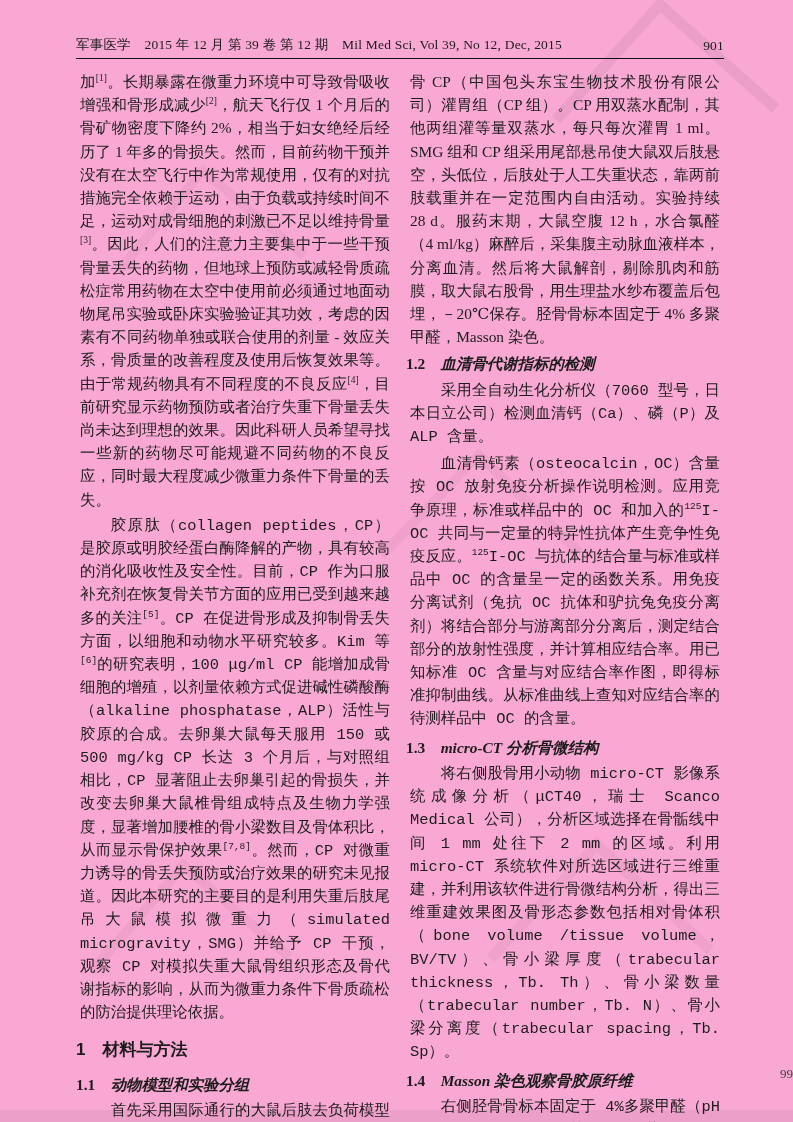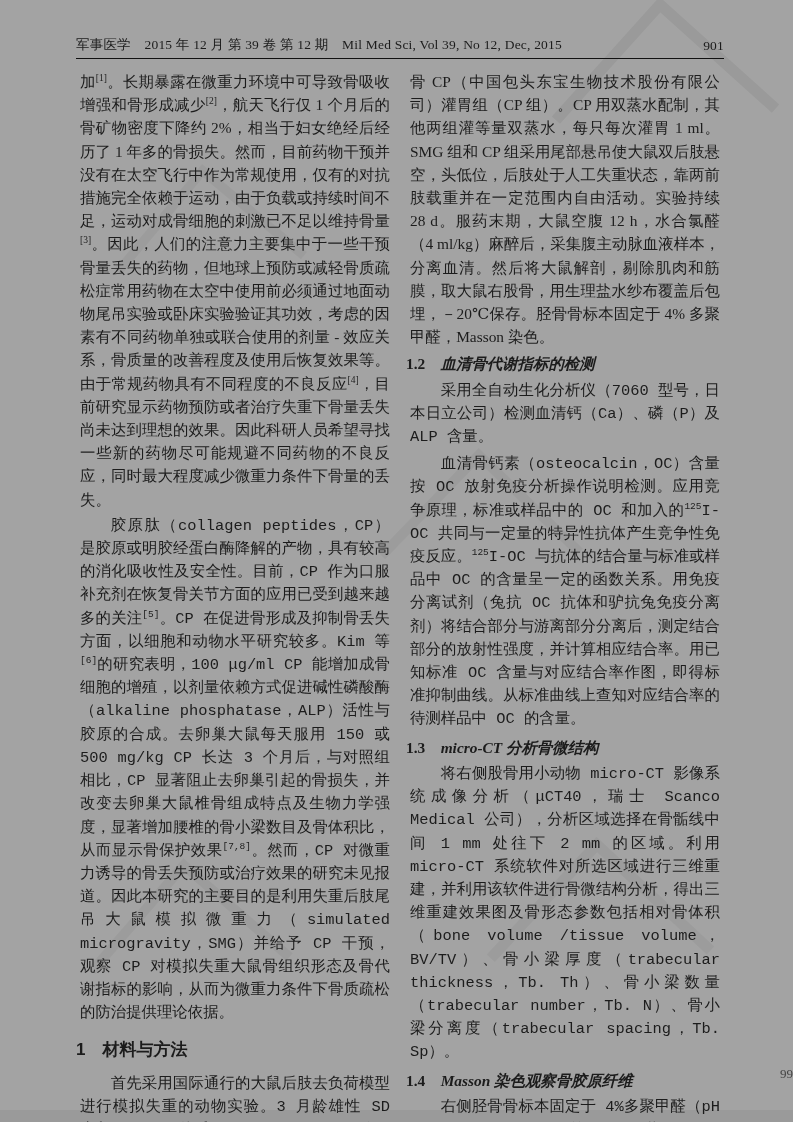--- a/index.html
+++ b/index.html
@@ -1,18 +1,18 @@
 <!DOCTYPE html>
 <html lang="zh"><head>
 <meta charset="utf-8">
 <style>
   html,body { margin:0; padding:0; background:#cfcfcf; }
   .page {
     position:relative; width:793px; height:1122px; margin:0 auto;
-    background:#a3a3a3; overflow:hidden;
+    background:#f9a8d4; overflow:hidden;
     font-family:"Liberation Serif","DejaVu Serif",serif;
     color:#1c1c1c;
   }
   
   .header {
     position:absolute; left:76px; top:36px; width:648px;
     display:flex; justify-content:space-between; align-items:flex-end;
     font-size:13.5px; letter-spacing:0.2px;
   }
   .header-rule {
@@ -68,20 +68,21 @@
     <span>军事医学　2015 年 12 月 第 39 卷 第 12 期　Mil Med Sci, Vol 39, No 12, Dec, 2015</span>
     <span>901</span>
   </div>
   <div class="header-rule"></div>
 
   <div class="columns">
     <div class="col">
         <p class="para">加<sup class="cite">[1]</sup>。长期暴露在微重力环境中可导致骨吸收增强和骨形成减少<sup class="cite">[2]</sup>，航天飞行仅 1 个月后的骨矿物密度下降约 2%，相当于妇女绝经后经历了 1 年多的骨损失。然而，目前药物干预并没有在太空飞行中作为常规使用，仅有的对抗措施完全依赖于运动，由于负载或持续时间不足，运动对成骨细胞的刺激已不足以维持骨量<sup class="cite">[3]</sup>。因此，人们的注意力主要集中于一些干预骨量丢失的药物，但地球上预防或减轻骨质疏松症常用药物在太空中使用前必须通过地面动物尾吊实验或卧床实验验证其功效，考虑的因素有不同药物单独或联合使用的剂量 - 效应关系，骨质量的改善程度及使用后恢复效果等。由于常规药物具有不同程度的不良反应<sup class="cite">[4]</sup>，目前研究显示药物预防或者治疗失重下骨量丢失尚未达到理想的效果。因此科研人员希望寻找一些新的药物尽可能规避不同药物的不良反应，同时最大程度减少微重力条件下骨量的丢失。</p>
         <p class="para indent">胶原肽（collagen peptides，CP）是胶原或明胶经蛋白酶降解的产物，具有较高的消化吸收性及安全性。目前，CP 作为口服补充剂在恢复骨关节方面的应用已受到越来越多的关注<sup class="cite">[5]</sup>。CP 在促进骨形成及抑制骨丢失方面，以细胞和动物水平研究较多。Kim 等<sup class="cite">[6]</sup>的研究表明，100 μg/ml CP 能增加成骨细胞的增殖，以剂量依赖方式促进碱性磷酸酶（alkaline phosphatase，ALP）活性与胶原的合成。去卵巢大鼠每天服用 150 或 500 mg/kg CP 长达 3 个月后，与对照组相比，CP 显著阻止去卵巢引起的骨损失，并改变去卵巢大鼠椎骨组成特点及生物力学强度，显著增加腰椎的骨小梁数目及骨体积比，从而显示骨保护效果<sup class="cite">[7,8]</sup>。然而，CP 对微重力诱导的骨丢失预防或治疗效果的研究未见报道。因此本研究的主要目的是利用失重后肢尾吊大鼠模拟微重力（simulated microgravity，SMG）并给予 CP 干预，观察 CP 对模拟失重大鼠骨组织形态及骨代谢指标的影响，从而为微重力条件下骨质疏松的防治提供理论依据。</p>
         <div class="sec1"><span class="sec-num">1</span><span class="sec-title">材料与方法</span></div>
+        <div class="sec2"><span class="sec-num">1.1</span><span class="sec-title">动物模型和实验分组</span></div>
         <p class="para indent">首先采用国际通行的大鼠后肢去负荷模型进行模拟失重的动物实验。3 月龄雄性 SD 大鼠 24 只（体质量 300 ± 20 g），购买并饲养于航天员科研训练中心 SPF 级动物实验中心，自由进食消毒颗粒饲料，饮消毒水，室温控制于约 23℃，定期紫外线消毒与排风。适应喂养 7 d 后，随机分为 3 组（每组 8 只）：自由活动对照组（CN 组），尾吊模拟失重组（SMG 组），尾吊模拟失重并予 1 次/d 750 mg/kg 牛</p>
       </div>
     <div class="col">
         <p class="para">骨 CP（中国包头东宝生物技术股份有限公司）灌胃组（CP 组）。CP 用双蒸水配制，其他两组灌等量双蒸水，每只每次灌胃 1 ml。SMG 组和 CP 组采用尾部悬吊使大鼠双后肢悬空，头低位，后肢处于人工失重状态，靠两前肢载重并在一定范围内自由活动。实验持续 28 d。服药末期，大鼠空腹 12 h，水合氯醛（4 ml/kg）麻醉后，采集腹主动脉血液样本，分离血清。然后将大鼠解剖，剔除肌肉和筋膜，取大鼠右股骨，用生理盐水纱布覆盖后包埋，－20℃保存。胫骨骨标本固定于 4% 多聚甲醛，Masson 染色。</p>
         <div class="sec2"><span class="sec-num">1.2</span><span class="sec-title">血清骨代谢指标的检测</span></div>
         <p class="para indent">采用全自动生化分析仪（7060 型号，日本日立公司）检测血清钙（Ca）、磷（P）及 ALP 含量。</p>
         <p class="para indent">血清骨钙素（osteocalcin，OC）含量按 OC 放射免疫分析操作说明检测。应用竞争原理，标准或样品中的 OC 和加入的<sup class="cite">125</sup>I-OC 共同与一定量的特异性抗体产生竞争性免疫反应。<sup class="cite">125</sup>I-OC 与抗体的结合量与标准或样品中 OC 的含量呈一定的函数关系。用免疫分离试剂（兔抗 OC 抗体和驴抗兔免疫分离剂）将结合部分与游离部分分离后，测定结合部分的放射性强度，并计算相应结合率。用已知标准 OC 含量与对应结合率作图，即得标准抑制曲线。从标准曲线上查知对应结合率的待测样品中 OC 的含量。</p>
         <div class="sec2"><span class="sec-num">1.3</span><span class="sec-title">micro-CT 分析骨微结构</span></div>
         <p class="para indent">将右侧股骨用小动物 micro-CT 影像系统成像分析（μCT40，瑞士 Scanco Medical 公司），分析区域选择在骨骺线中间 1 mm 处往下 2 mm 的区域。利用 micro-CT 系统软件对所选区域进行三维重建，并利用该软件进行骨微结构分析，得出三维重建效果图及骨形态参数包括相对骨体积（bone volume /tissue volume，BV/TV）、骨小梁厚度（trabecular thickness，Tb. Th）、骨小梁数量（trabecular number，Tb. N）、骨小梁分离度（trabecular spacing，Tb. Sp）。</p>
         <div class="sec2"><span class="sec-num">1.4</span><span class="sec-title">Masson 染色观察骨胶原纤维</span></div>

